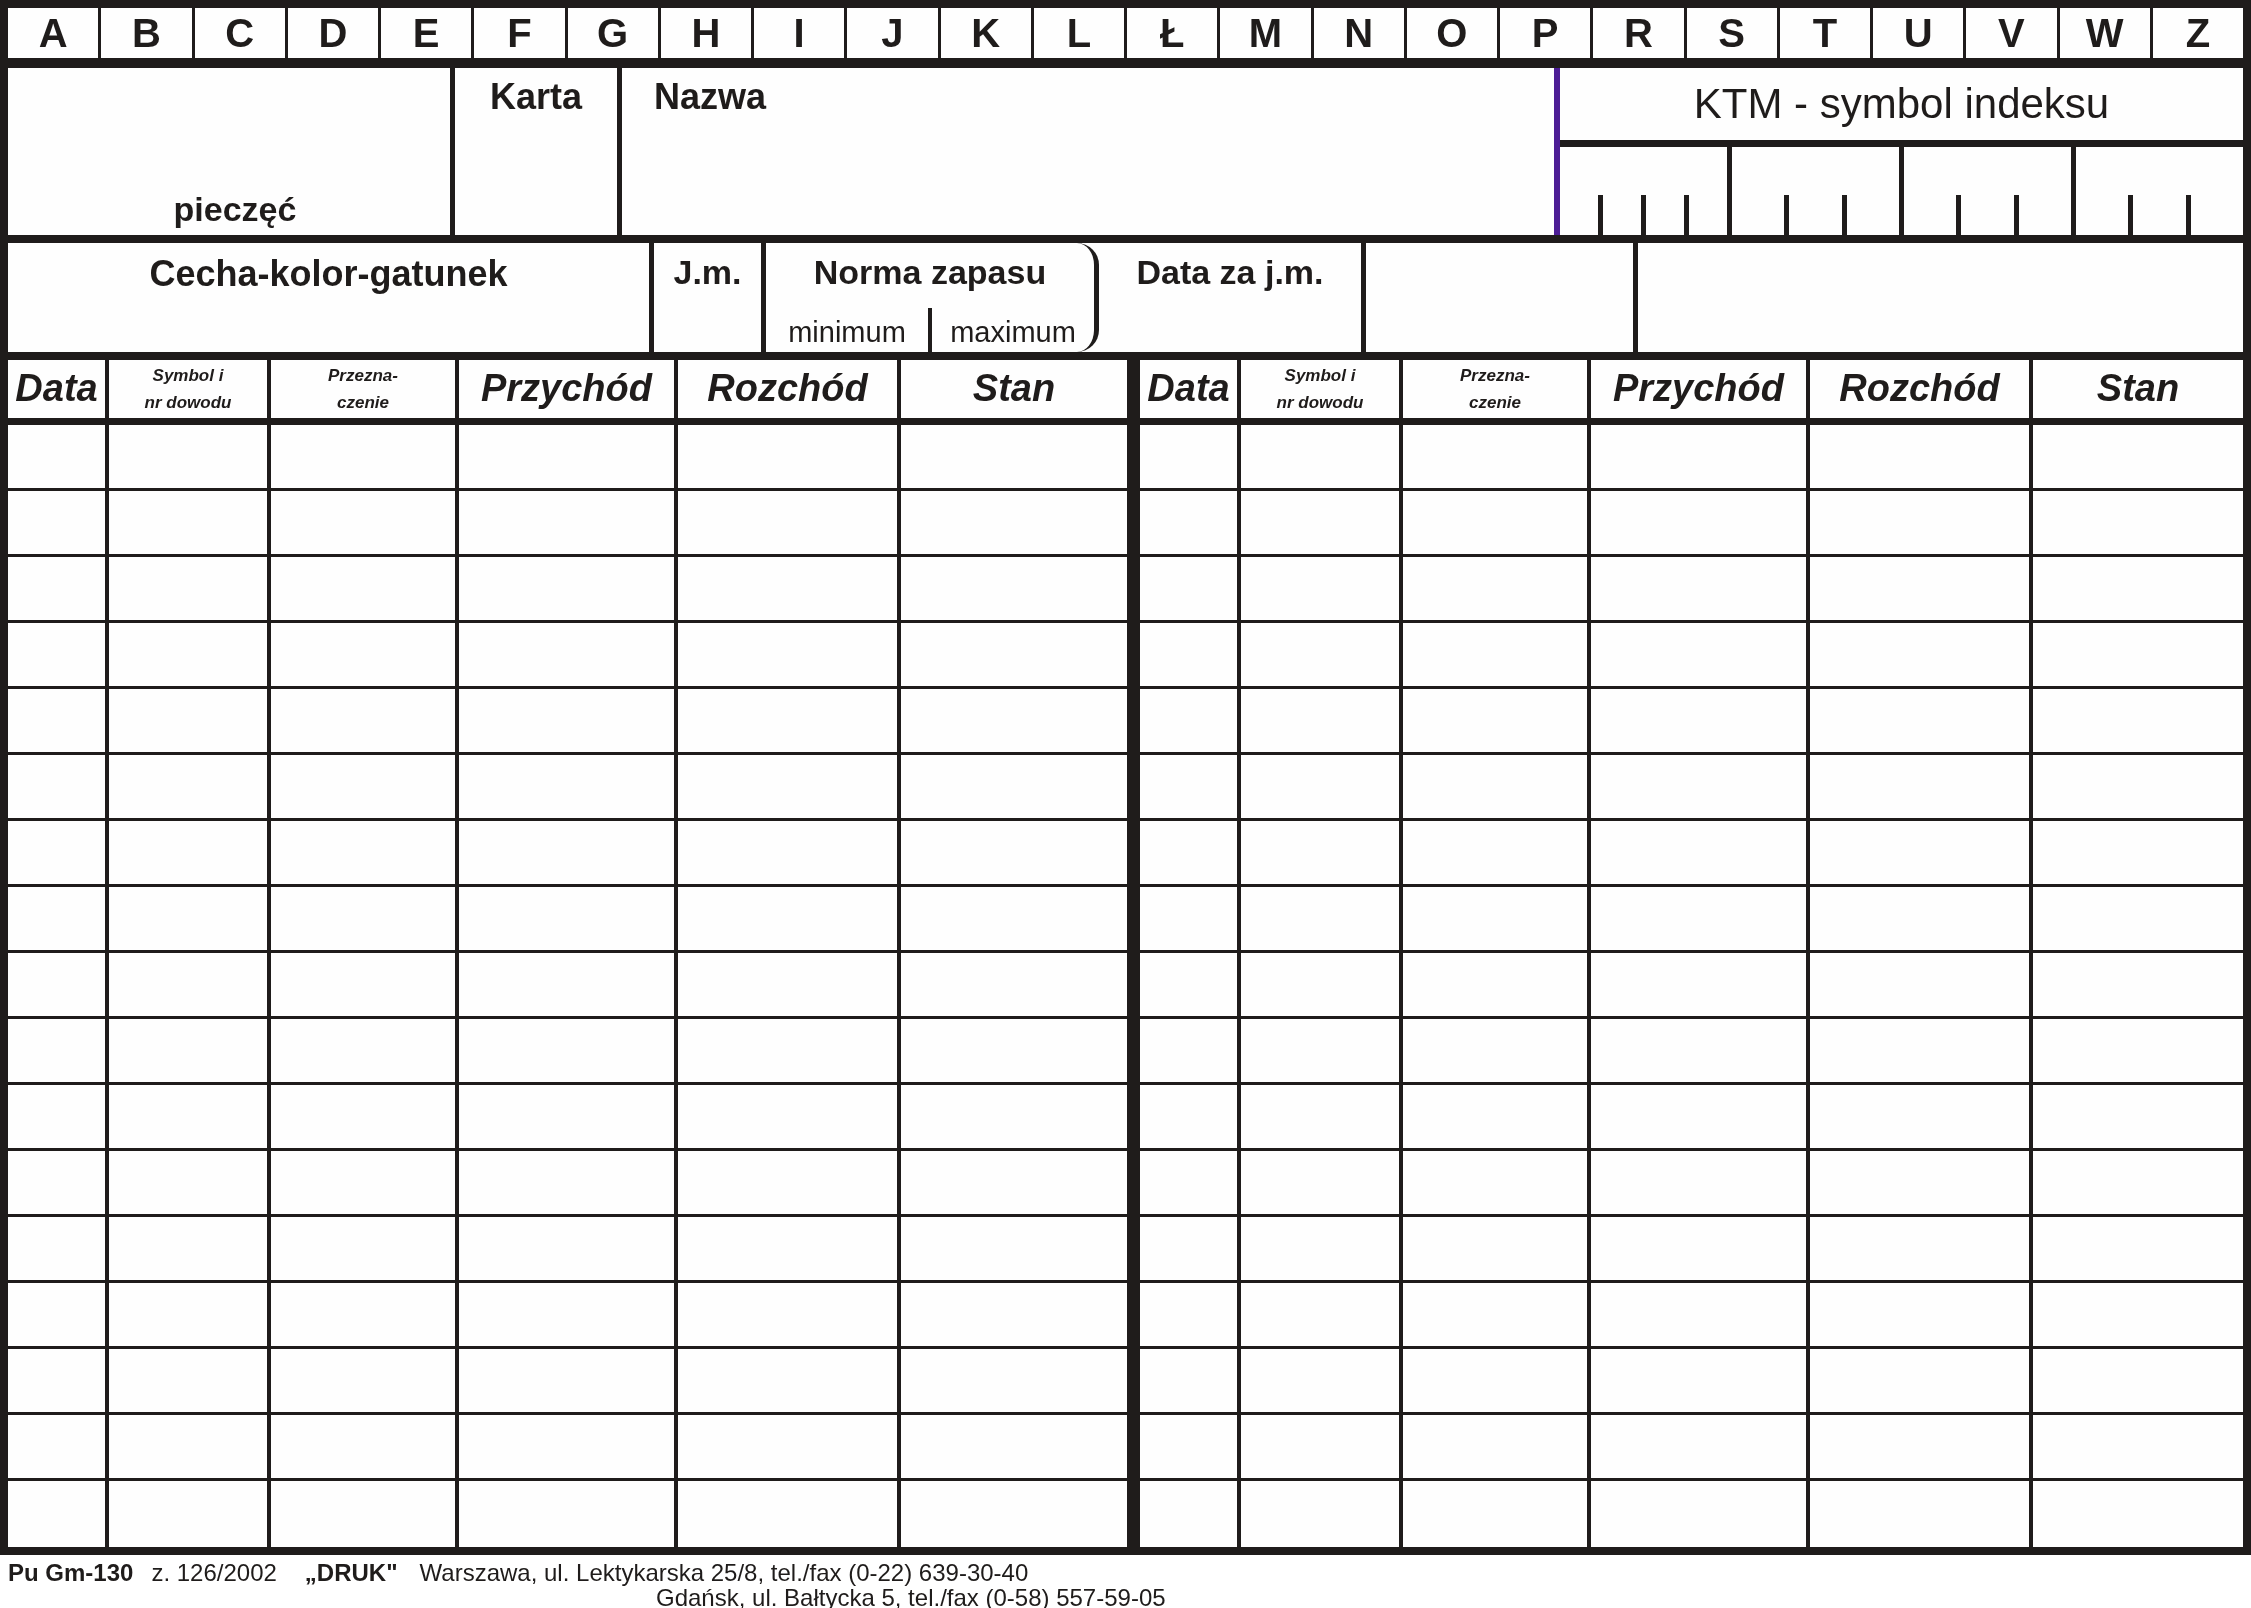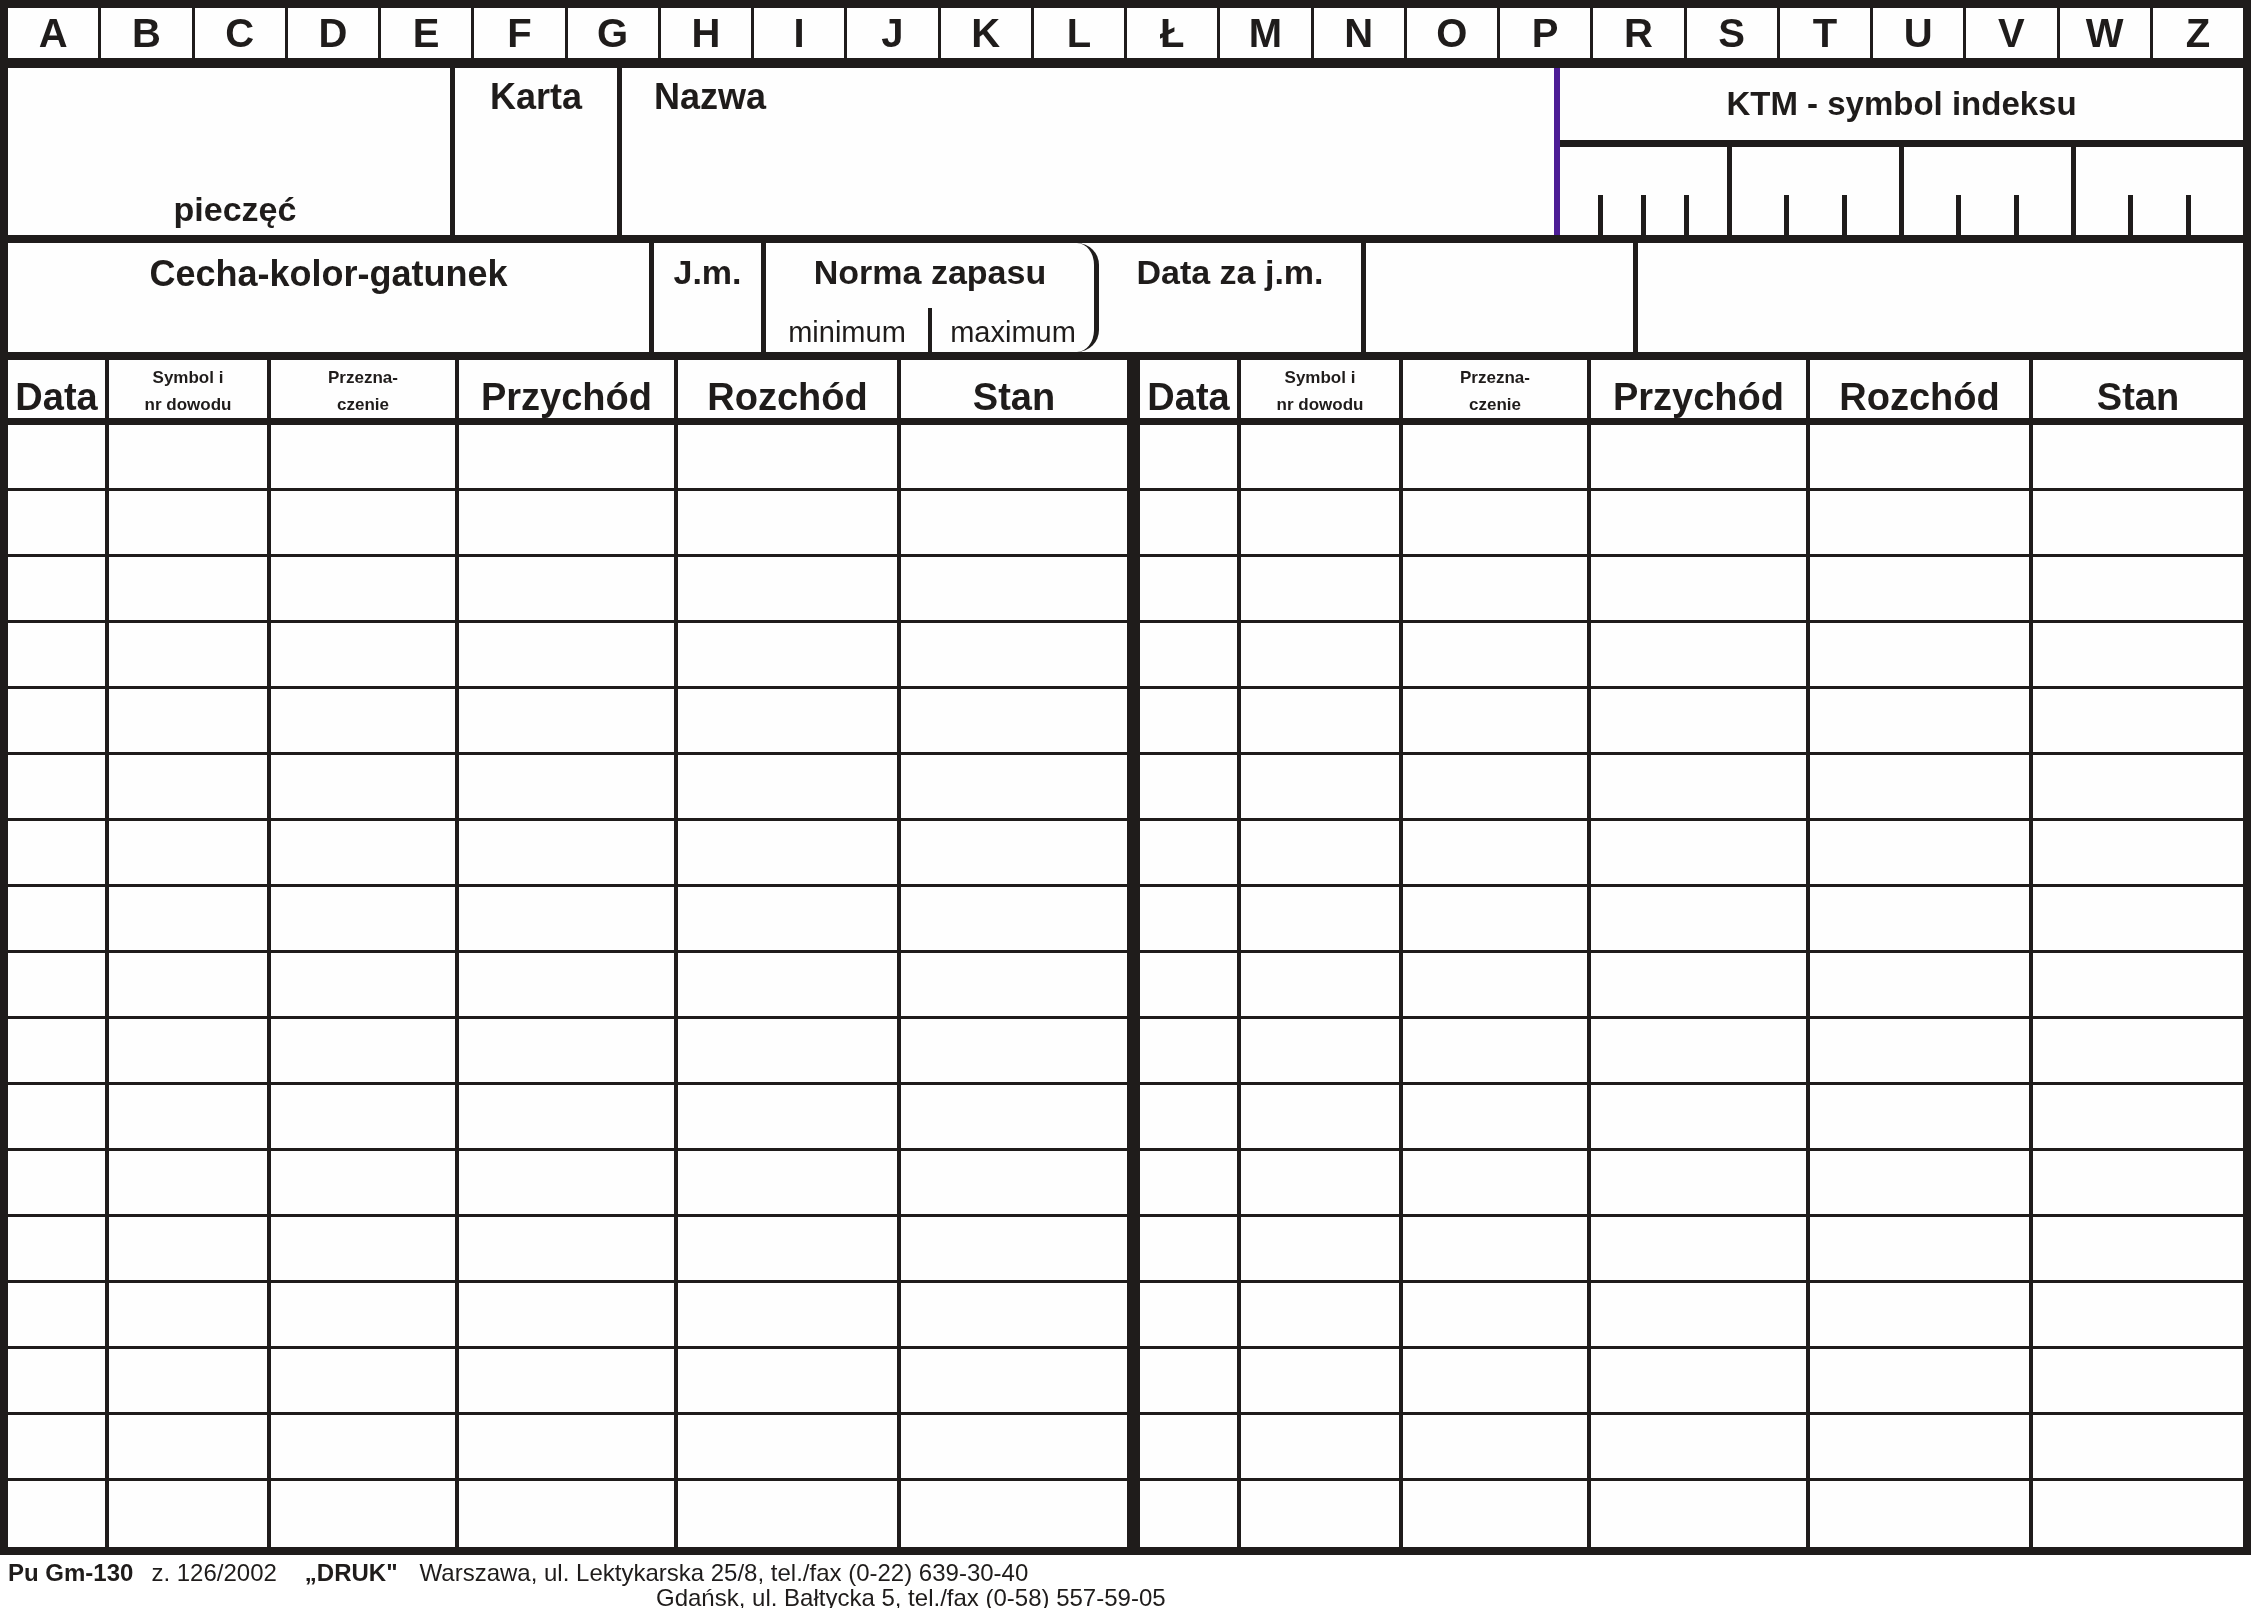--- a/index.html
+++ b/index.html
@@ -40,21 +40,21 @@
   }
   .nazwa-cell {
     flex: 1; border-right: 6px solid #4c1d95;
     padding: 8px 0 0 32px;
     font-weight: bold; font-size: 36px;
   }
   .ktm-region { width: 683px; display: flex; flex-direction: column; }
   .ktm-header {
     height: 79px; border-bottom: 7px solid #1f1c1b;
     display: flex; align-items: center; justify-content: center;
-    font-weight: bold; font-size: 33px;
+    font-weight: normal; font-size: 42px;
   }
   .ktm-ticks { flex: 1; display: flex; }
   .ktm-cell {
     flex: 1; border-right: 5px solid #1f1c1b;
     display: flex; justify-content: space-evenly; align-items: flex-end;
   }
   .ktm-cell:last-child { border-right: none; }
   .tick { width: 5px; height: 46%; background: #1f1c1b; }
 
   
@@ -76,22 +76,22 @@
   .b3-empty2 { flex: 1; border-right: none; }
 
   
   .ledger { display: flex; }
   .half { width: 1119px; display: flex; flex-direction: column; }
   .half.right { width: auto; flex: 1; }
   .center-divider { width: 13px; background: #1f1c1b; }
   .thead { display: flex; height: 65px; border-bottom: 7px solid #1f1c1b; }
   .th {
     border-right: 4px solid #1f1c1b;
-    display: flex; flex-direction: column; align-items: center; justify-content: flex-end;
-    font-weight: bold; font-size: 38px; line-height: 1.05; text-align: center;
+    display: flex; flex-direction: column; align-items: center; justify-content: center;
+    font-weight: bold; font-size: 38px; line-height: 1.05; text-align: center; font-style: italic;
   }
   .th.multi { font-size: 17px; line-height: 27px; }
   .th:last-child { border-right: none; }
   .trow { display: flex; height: 66px; border-bottom: 3px solid #1f1c1b; }
   .trow:last-child { border-bottom: none; }
   .td { border-right: 4px solid #1f1c1b; }
   .td:last-child { border-right: none; }
   .c-data { width: 101px; }
   .c-symbol { width: 162px; }
   .c-przeznaczenie { width: 188px; }

